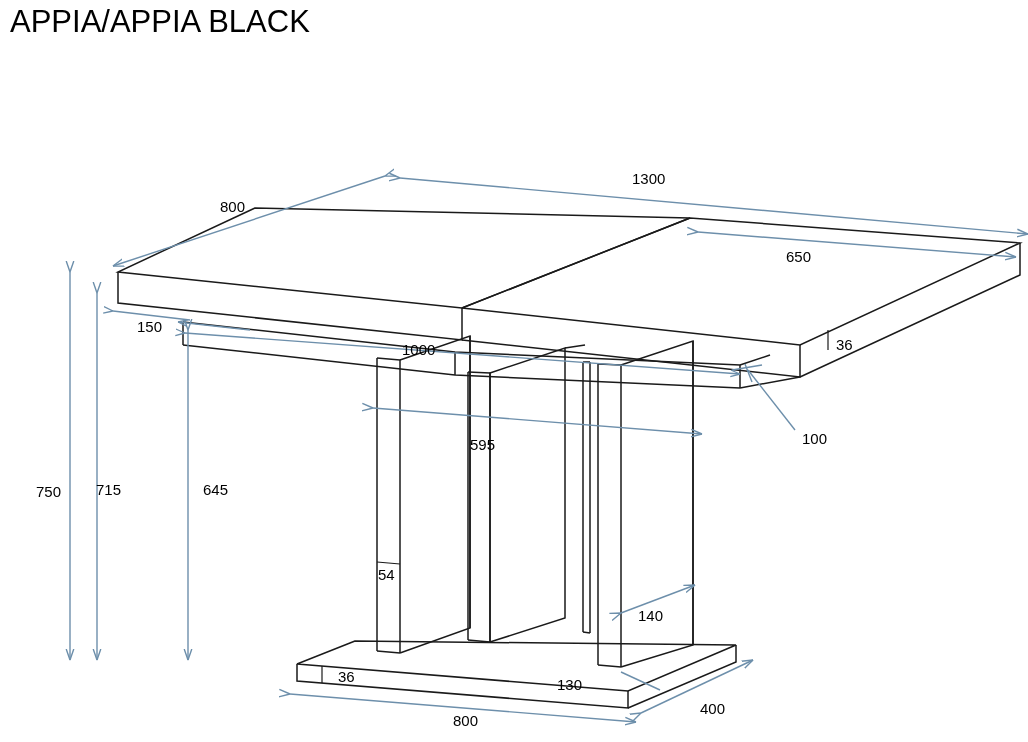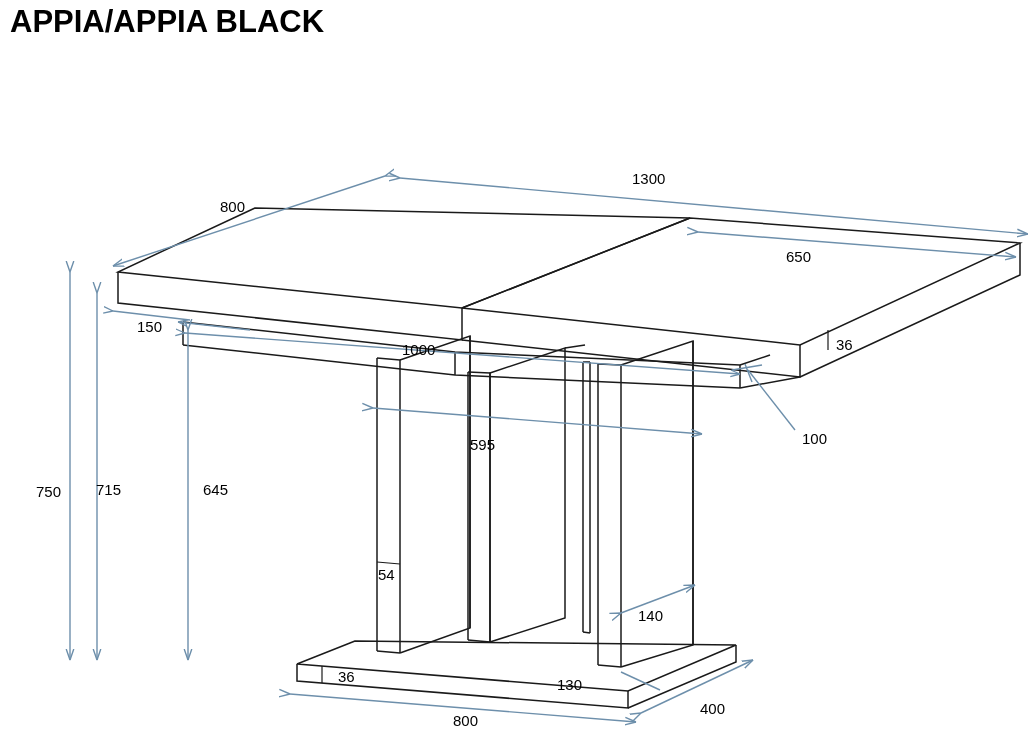--- a/index.html
+++ b/index.html
@@ -19,21 +19,21 @@
     position: relative;
     width: 1028px;
     height: 742px;
     background: #ffffff;
   }
   #title {
     position: absolute;
     left: 10px;
     top: 4px;
     font-size: 31px;
-    font-weight: 700;
+    font-weight: 400;
     color: #000000;
     letter-spacing: 0px;
     white-space: nowrap;
     font-family: "Liberation Sans", sans-serif;
   }
   svg#drawing {
     position: absolute;
     left: 0;
     top: 0;
     width: 1028px;

